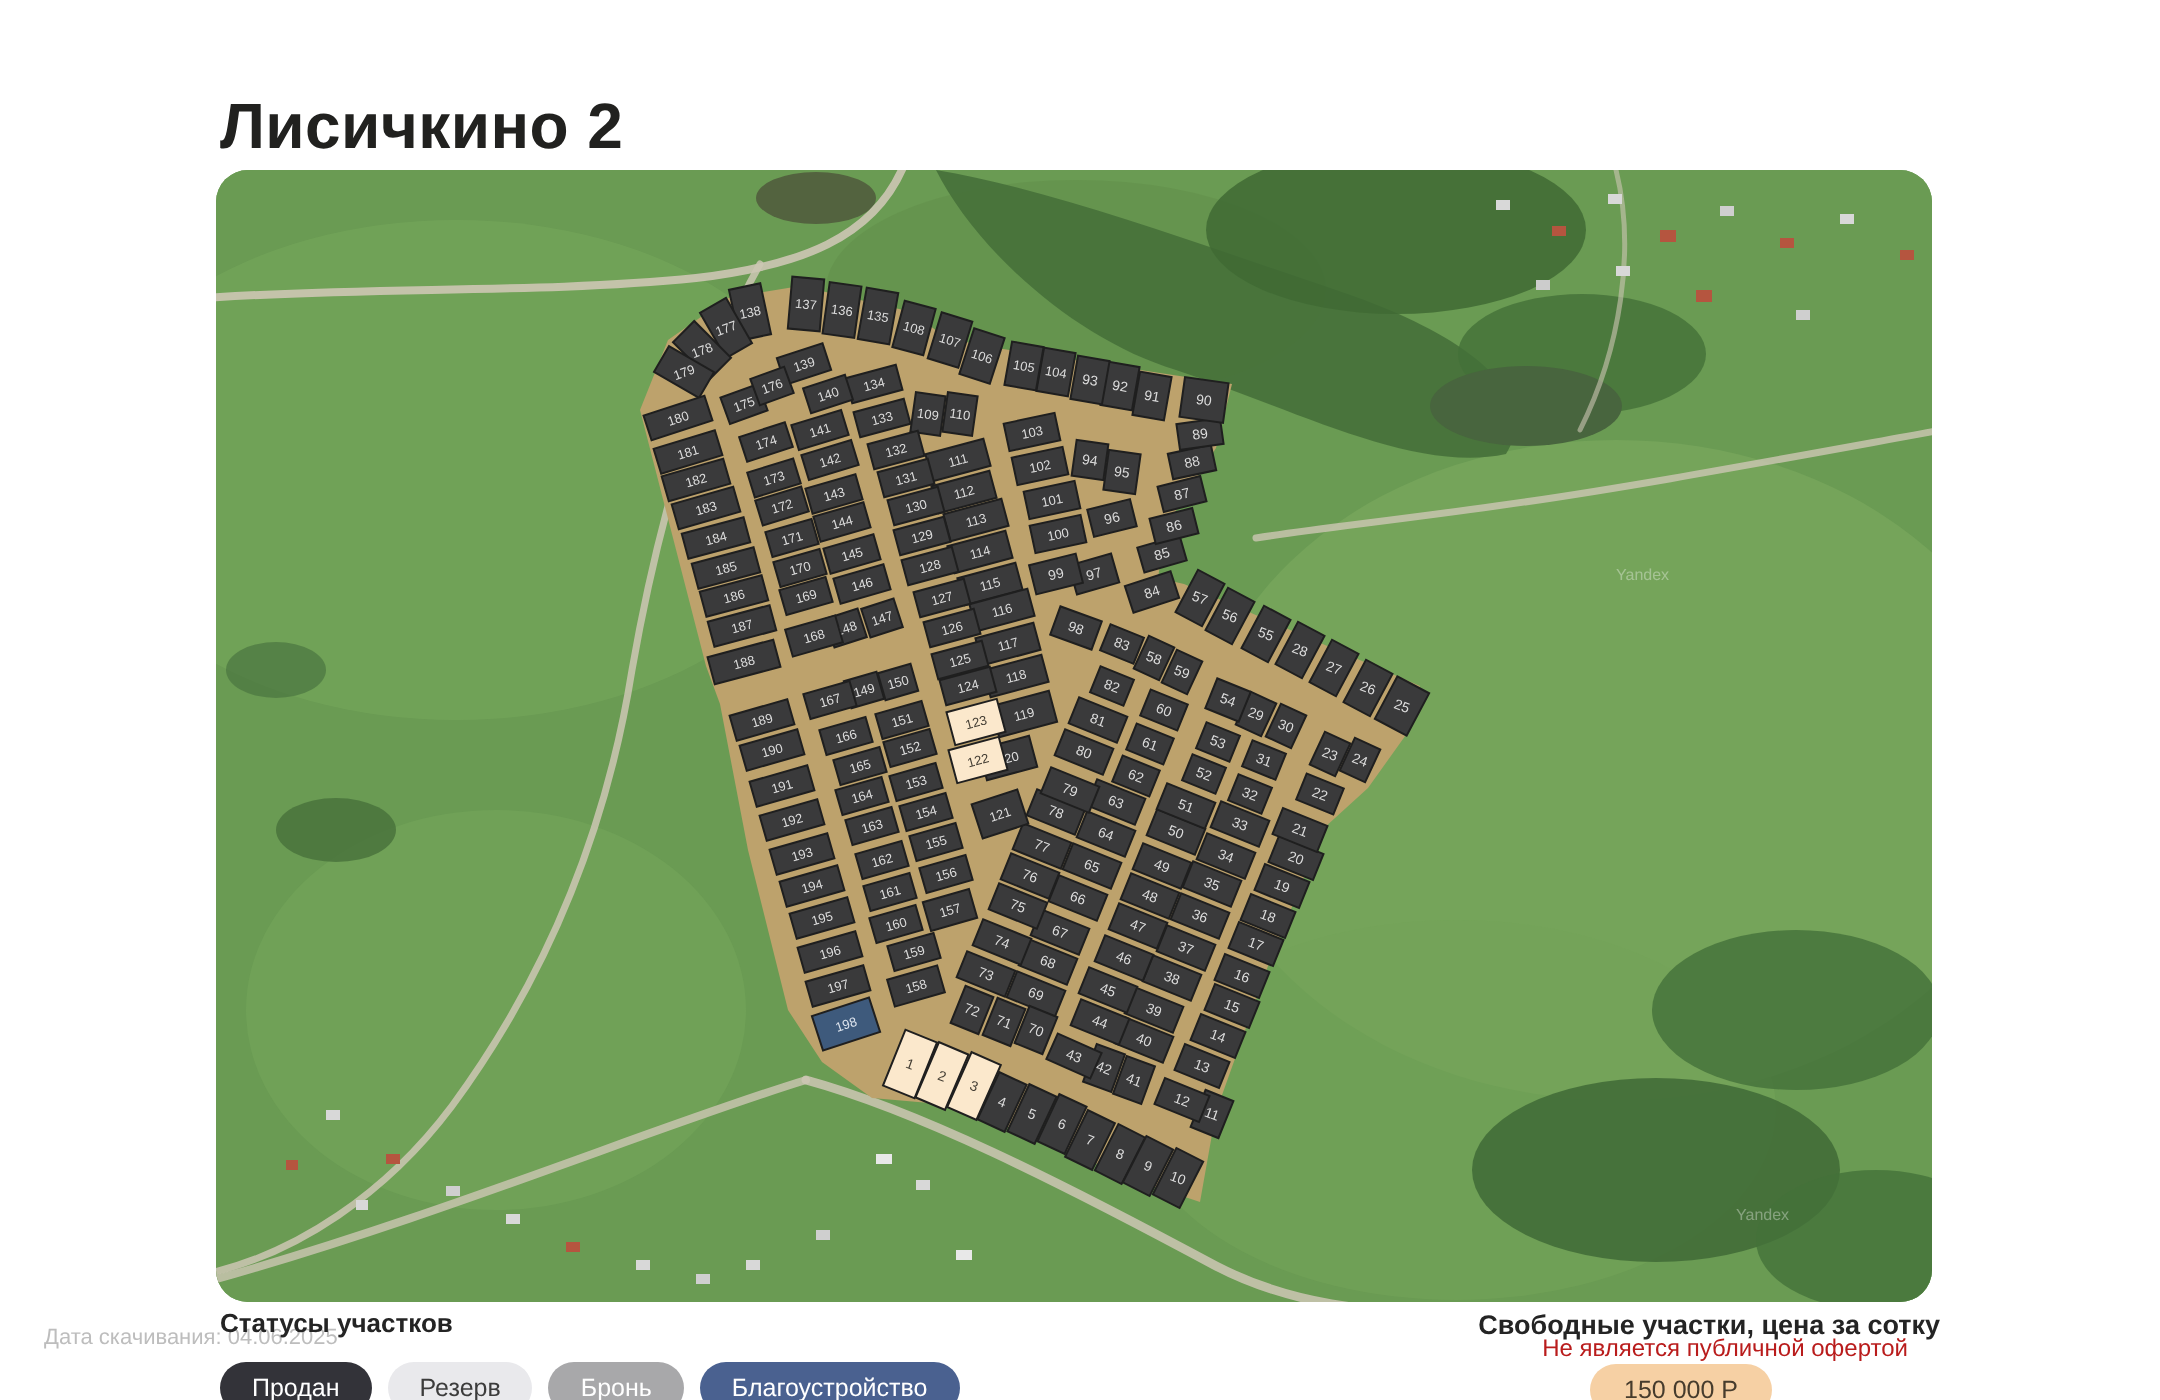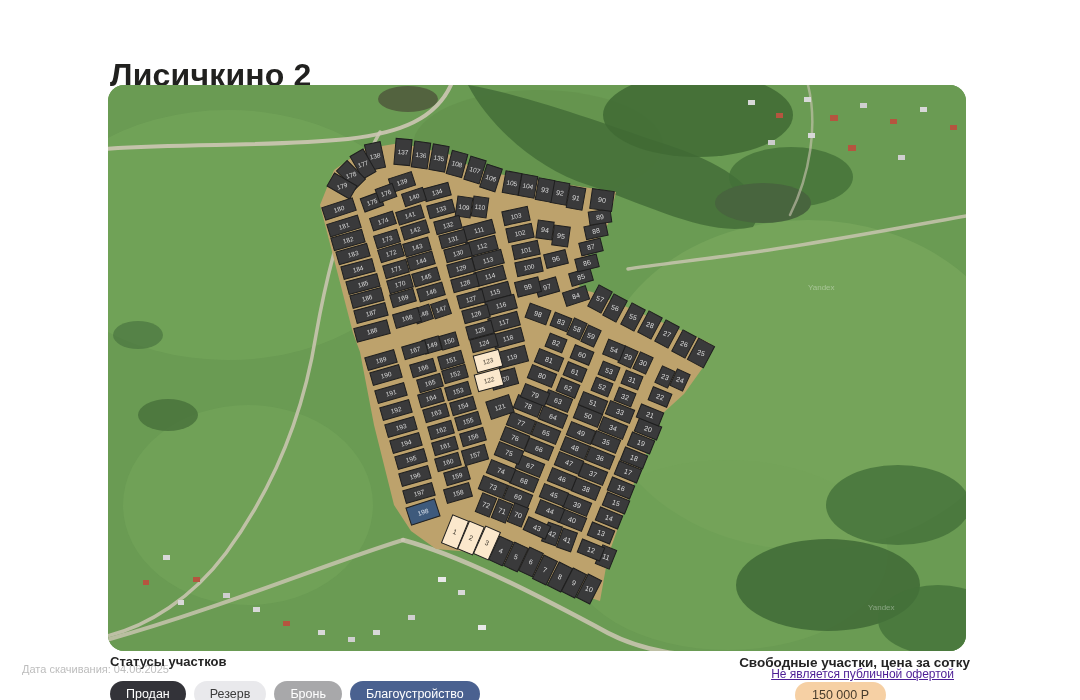--- a/index.html
+++ b/index.html
@@ -1,25 +1,25 @@
 <!DOCTYPE html>
 <html><head>
 <meta charset="utf-8">
 <style>
   html,body{margin:0;padding:0;background:#ffffff;}
   body{width:1080px;height:700px;position:relative;overflow:hidden;font-family:"Liberation Sans",sans-serif;}
-  .title{position:absolute;left:110px;top:36px;font-size:32px;font-weight:700;color:#21211f;letter-spacing:.2px;}
+  .title{position:absolute;left:110px;top:24px;font-size:32px;font-weight:700;color:#21211f;letter-spacing:.2px;}
   .map-wrap{position:absolute;left:108px;top:85px;width:858px;height:566px;border-radius:16px;overflow:hidden;background:#6a9b53;}
   .map-wrap svg{display:block;}
   .date-note{position:absolute;left:22px;top:663px;font-size:11px;color:#bdbdbd;white-space:nowrap;}
   .legend-title{position:absolute;left:110px;top:654px;font-size:13px;font-weight:700;color:#242424;}
   .legend-row{position:absolute;left:110px;top:681px;display:flex;gap:8px;}
   .pill{border:none;border-radius:13px;height:26px;padding:0 16px;font-size:12.5px;font-family:inherit;cursor:pointer;white-space:nowrap;}
   .price-title{position:absolute;right:110px;top:655px;font-size:13.5px;font-weight:700;color:#242424;white-space:nowrap;}
-  .price-disclaimer{position:absolute;right:126px;top:667px;font-size:12px;color:#4c1d95;white-space:nowrap;text-decoration:underline;}
+  .price-disclaimer{position:absolute;right:126px;top:667px;font-size:12px;color:#b91c1c;white-space:nowrap;}
   .price-badge{position:absolute;left:795px;top:682px;height:26px;border-radius:13px;padding:0 17px;font-size:12.5px;font-weight:500;color:#473c2d;display:flex;align-items:center;}
   text{font-family:"Liberation Sans",sans-serif;}
 </style>
 </head>
 <body>
 
 <h1 class="title">Лисичкино 2</h1>
 
 <div class="map-wrap">
   <svg id="map-svg" viewBox="0 0 858 566" width="858" height="566">

